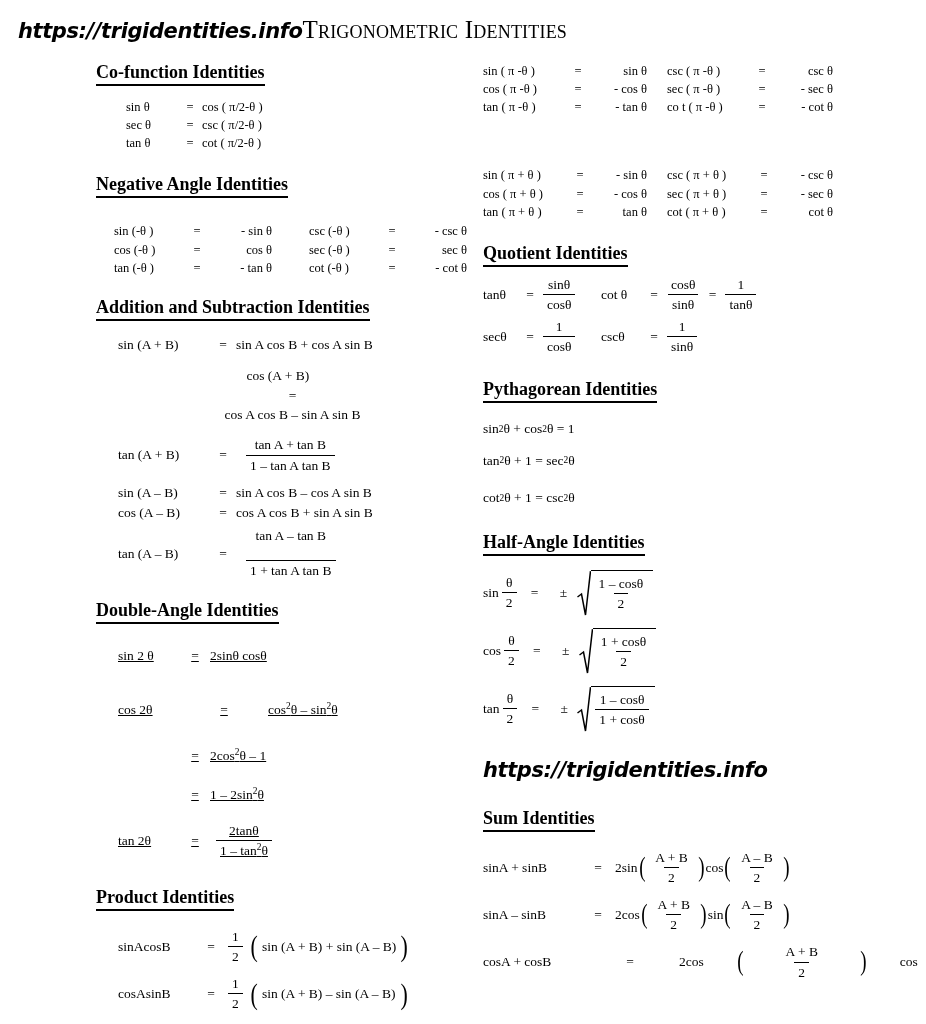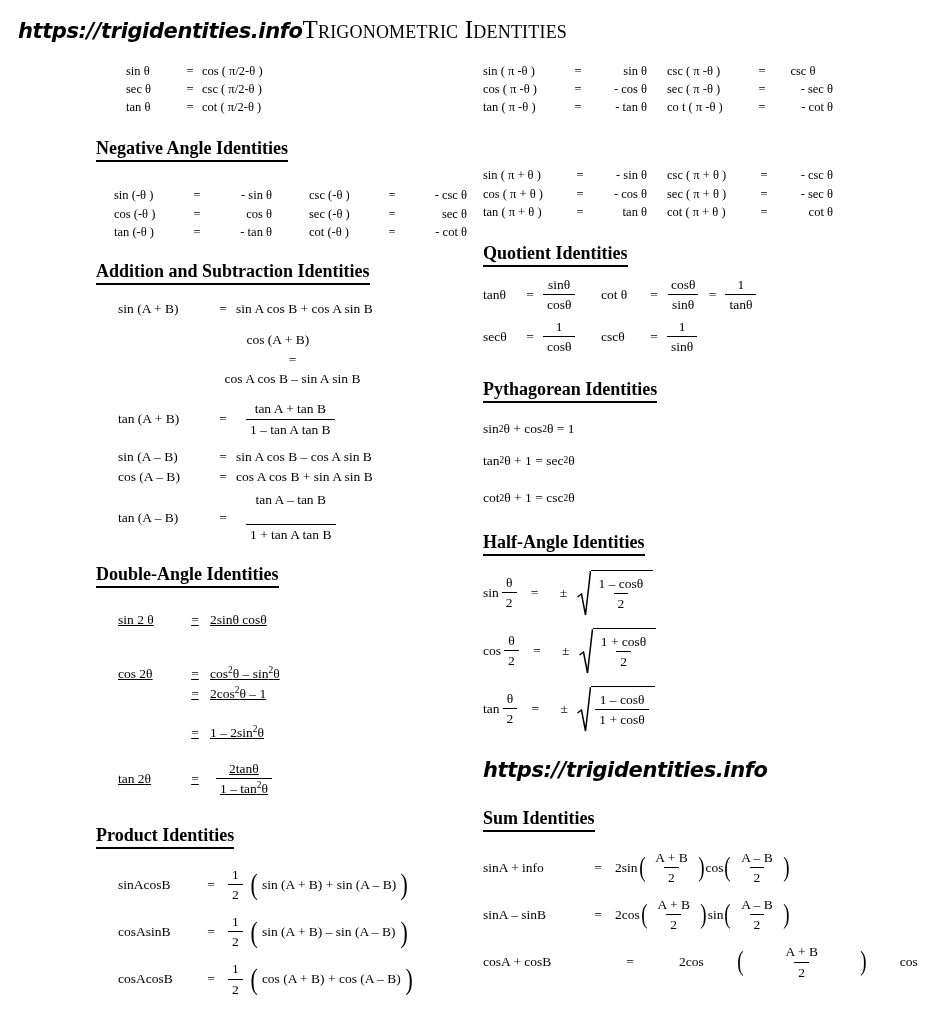--- a/index.html
+++ b/index.html
@@ -106,20 +106,21 @@
 <div class="page-header">
   <span class="brand-url">https://trigidentities.info</span>
   <span class="doc-title">Trigonometric Identities</span>
 </div>
 
 <div class="columns">
 
   <div class="col col-left">
 
     <div class="section" style="margin-top:18px;">
+      <h2 class="section-title">Co-function Identities</h2>
       <div class="formulas" style="margin-top:12px; padding-left:30px;">
         <div class="eq">
           <span class="lhs" style="width:52px">sin θ</span>
           <span class="eqs" style="width:24px">=</span>
           <span class="rhs">cos ( π/2-θ )</span>
         </div>
         <div class="eq">
           <span class="lhs" style="width:52px">sec θ</span>
           <span class="eqs" style="width:24px">=</span>
           <span class="rhs">csc ( π/2-θ )</span>
@@ -215,21 +216,21 @@
     </div>
 
     <div class="section" style="margin-top:20px;text-decoration:underline;">
       <h2 class="section-title">Double-Angle Identities</h2>
       <div class="formulas big" style="margin-top:22px; padding-left:22px;">
         <div class="eq" style="margin-bottom:34px;">
           <span class="lhs" style="width:62px">sin 2 θ</span>
           <span class="eqs" style="width:30px">=</span>
           <span class="rhs">2sinθ   cosθ</span>
         </div>
-        <div class="eq" style="">
+        <div class="eq" style="margin-bottom:26px;gap:29px;">
           <span class="lhs" style="width:62px">cos 2θ</span>
           <span class="eqs" style="width:30px">=</span>
           <span class="rhs"><span>cos</span><sup>2</sup><span>θ  – sin</span><sup>2</sup><span>θ</span></span>
         </div>
         <div class="eq" style="margin-bottom:20px;">
           <span class="lhs" style="width:62px"></span>
           <span class="eqs" style="width:30px">=</span>
           <span class="rhs"><span>2cos</span><sup>2</sup><span>θ  – 1</span></span>
         </div>
         <div class="eq" style="margin-bottom:16px;">
@@ -308,21 +309,21 @@
           <div class="eq">
             <span class="lhs" style="width:84px">tan ( π -θ )</span>
             <span class="eqs" style="width:22px">=</span>
             <span class="rhs" style="width:58px;text-align:right">- tan θ</span>
           </div>
         </div>
         <div>
           <div class="eq">
             <span class="lhs" style="width:84px">csc ( π -θ )</span>
             <span class="eqs" style="width:22px">=</span>
-            <span class="rhs" style="width:60px;text-align:center">csc θ</span>
+            <span class="rhs" style="width:60px;text-align:right">csc θ</span>
           </div>
           <div class="eq">
             <span class="lhs" style="width:84px">sec ( π -θ )</span>
             <span class="eqs" style="width:22px">=</span>
             <span class="rhs" style="width:60px;text-align:right">- sec θ</span>
           </div>
           <div class="eq">
             <span class="lhs" style="width:84px">co t ( π -θ )</span>
             <span class="eqs" style="width:22px">=</span>
             <span class="rhs" style="width:60px;text-align:right">- cot θ</span>
@@ -515,21 +516,21 @@
 
     <div style="margin-top:26px;">
       <span class="watermark">https://trigidentities.info</span>
     </div>
 
     <div class="section" style="margin-top:26px;">
       <h2 class="section-title">Sum Identities</h2>
       <div class="formulas big" style="margin-top:16px;">
 
         <div class="eq" style="margin-bottom:7px;">
-          <span class="lhs" style="width:104px">sinA + info</span>
+          <span class="lhs" style="width:104px">sinA + sinB</span>
           <span class="eqs" style="width:22px">=</span>
           <span style="padding-left:6px">2sin</span>
           <span class="bigparen sm">(</span>
           <span class="frac" style="margin:0 5px;">
             <span class="num">A + B</span>
             <span class="den">2</span>
           </span>
           <span class="bigparen sm">)</span>
           <span>cos</span>
           <span class="bigparen sm">(</span>

